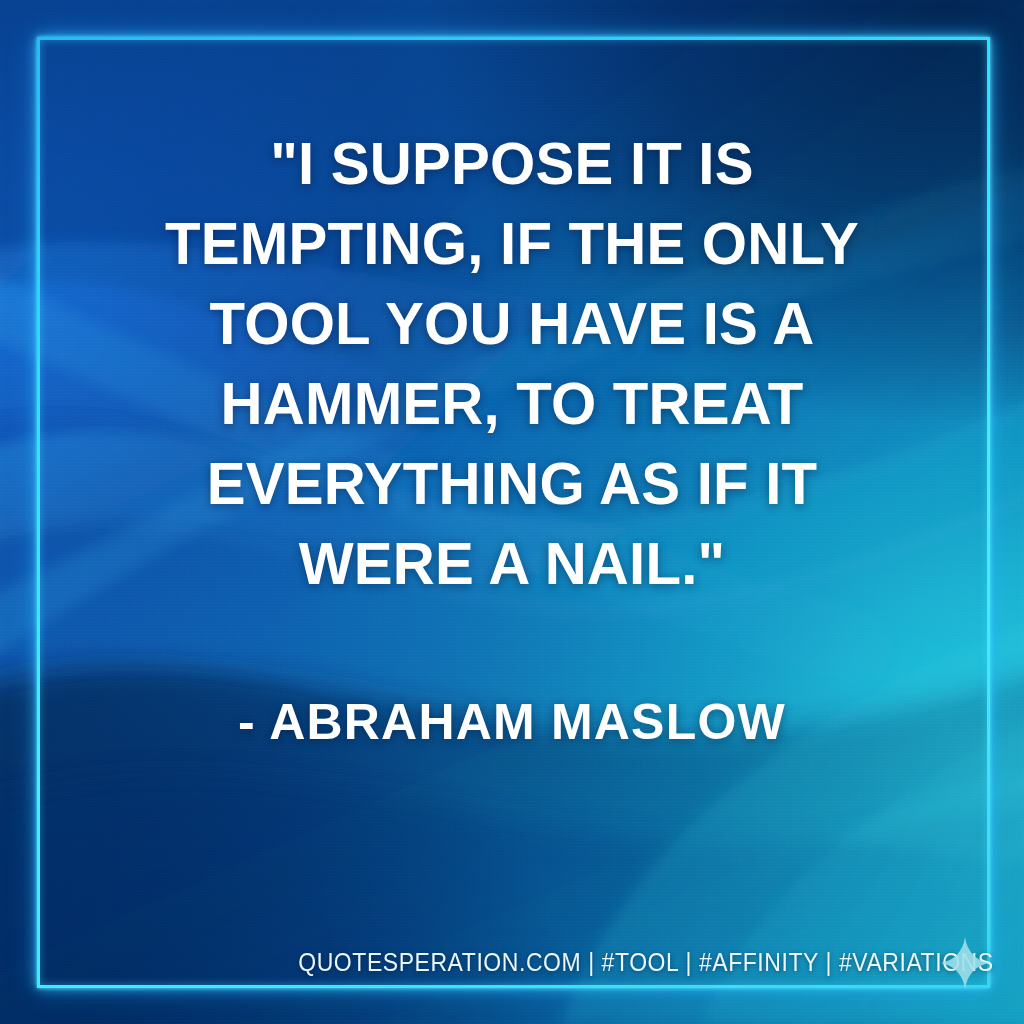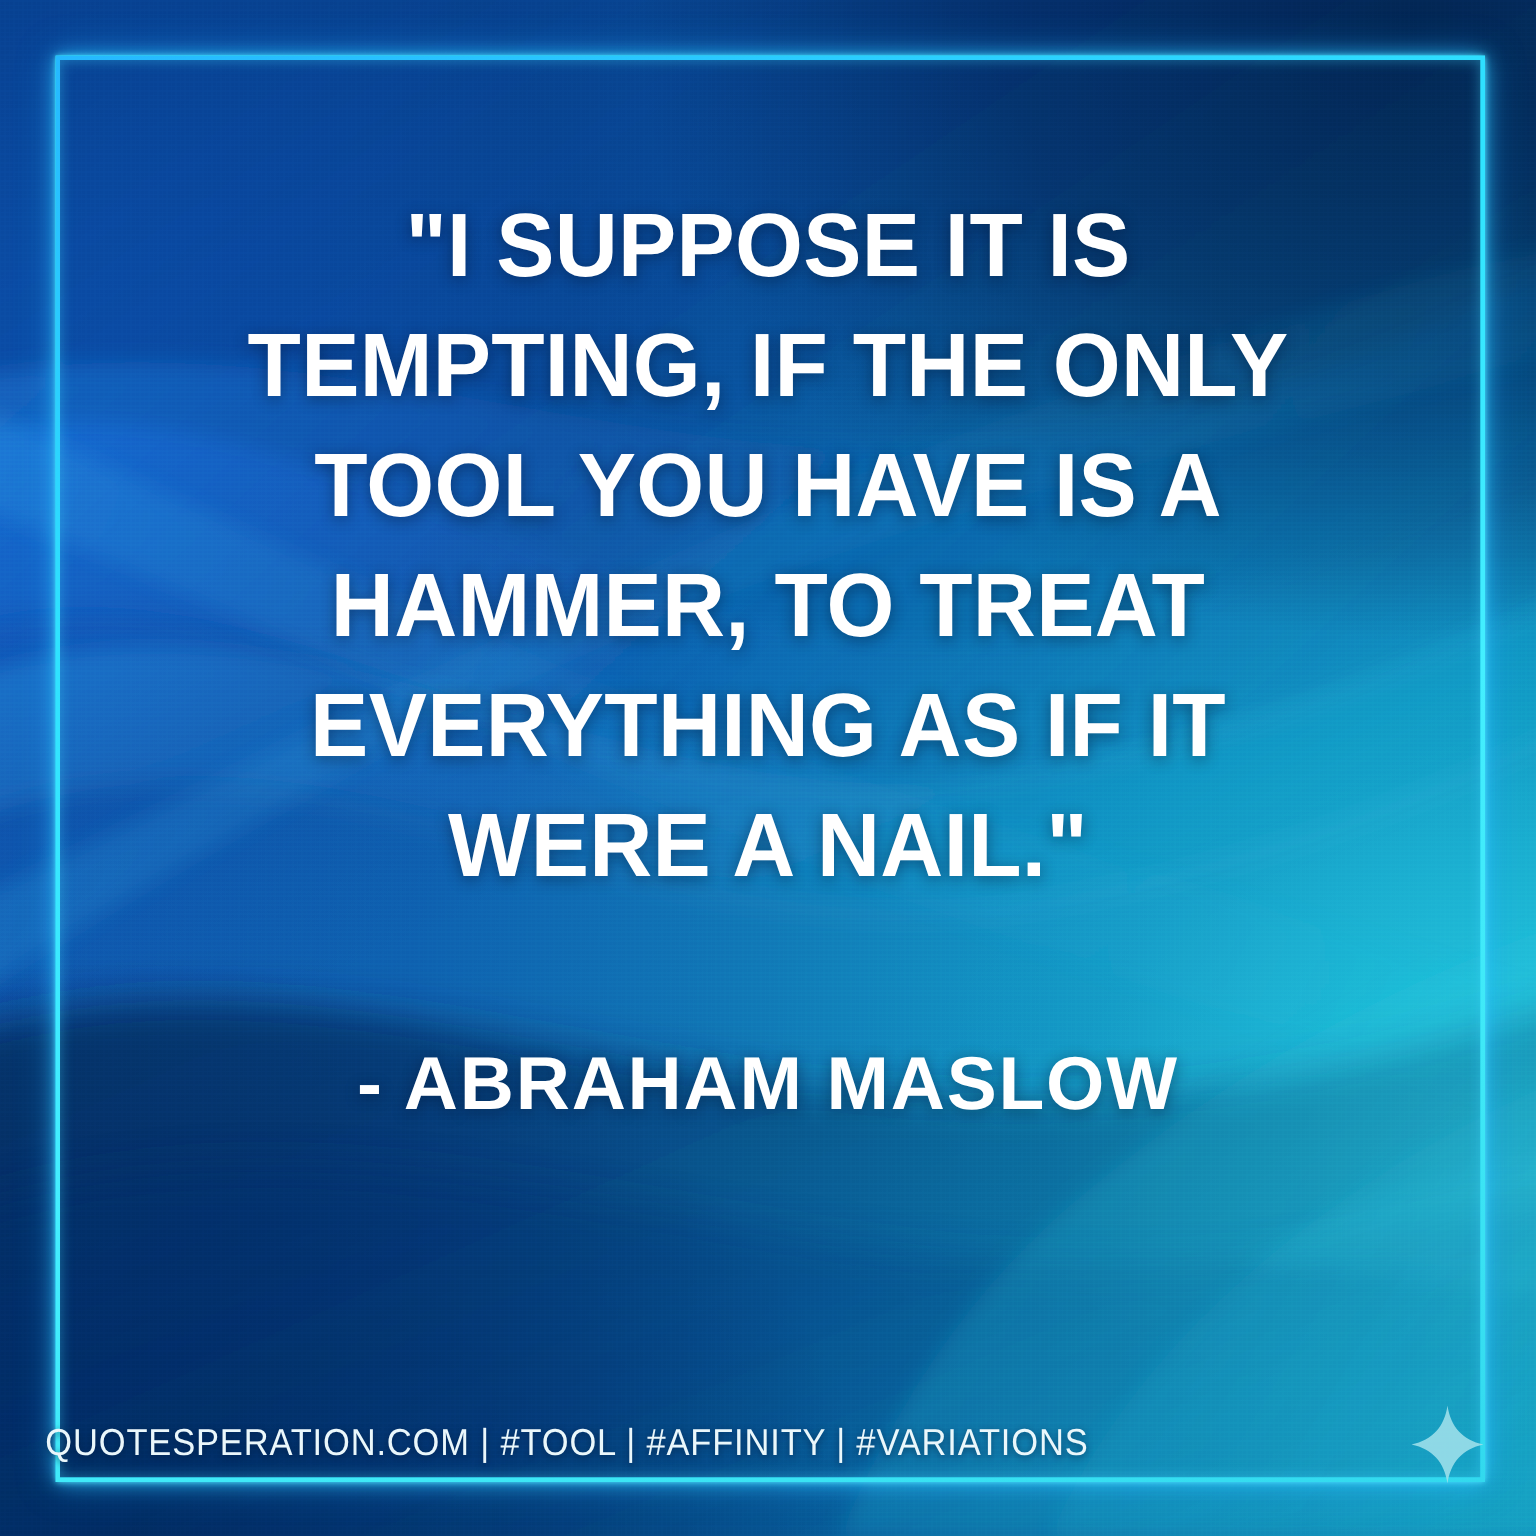--- a/index.html
+++ b/index.html
@@ -135,21 +135,21 @@
   }
 
   
   .footer {
     position: absolute;
     left: 0;
     right: 0;
     top: 942px;
     display: flex;
     align-items: center;
-    justify-content: flex-start;
+    justify-content: flex-end;
     height: 40px;
   }
   .footer-text {
     color: #eaf7fb;
     font-family: "Liberation Sans", sans-serif;
     font-weight: normal;
     font-size: 25px;
     letter-spacing: 0.6px;
     white-space: nowrap;
     transform: scaleX(0.92);

